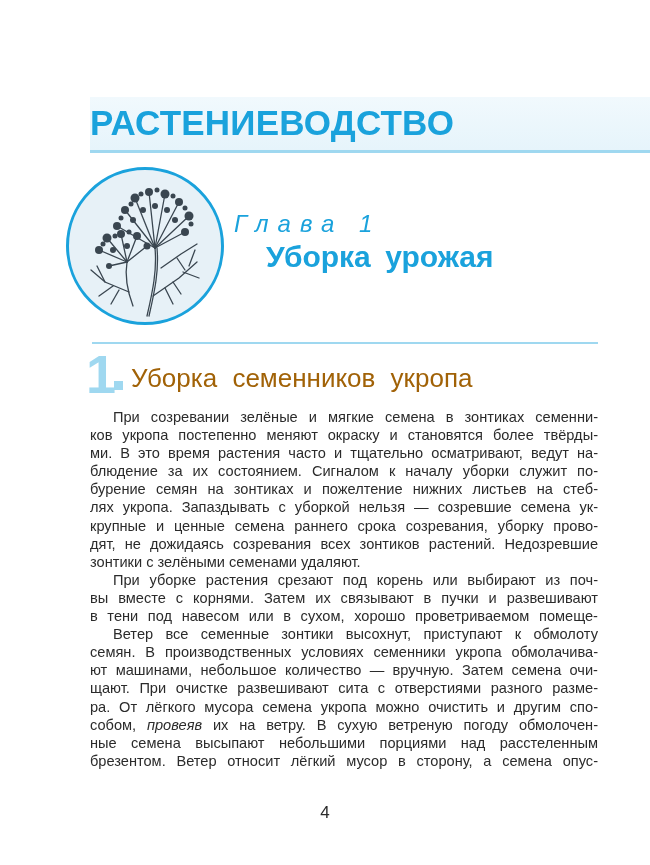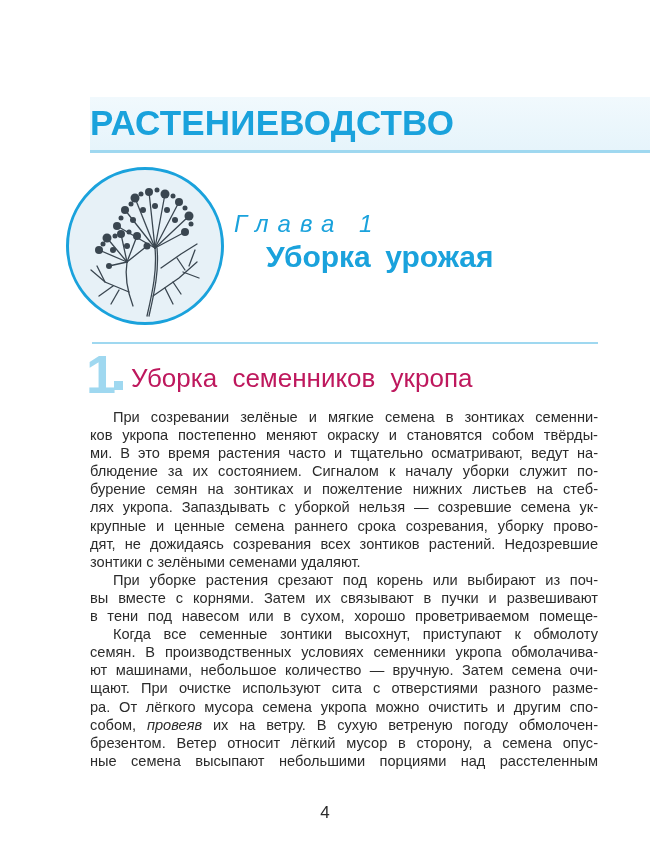--- a/index.html
+++ b/index.html
@@ -43,21 +43,21 @@
     .topic-number {
       position: absolute; left: 86px; top: 349px;
       font-size: 54px; font-weight: bold; color: #9fd8f0; line-height: 50px;
     }
     .topic-dot {
       position: absolute; left: 114px; top: 381px; width: 9px; height: 9px;
       background: #9fd8f0;
     }
     .topic-title {
       position: absolute; left: 131px; top: 363px;
-      font-size: 26px; color: #be185d; line-height: 30px; word-spacing: 8px;
+      font-size: 26px; color: #a16207; line-height: 30px; word-spacing: 8px;
     }
     .body-text {
       position: absolute; left: 90px; top: 408px; width: 508px;
       font-size: 14.6px; line-height: 18.1px; color: #2b2b2b;
     }
     .line {
       display: block; white-space: nowrap; text-align: justify; text-align-last: justify;
       height: 18.1px;
     }
     .line.indent { padding-left: 23px; }
@@ -151,39 +151,39 @@
 <div class="chapter-title">Уборка урожая</div>
 
 <div class="topic-rule"></div>
 <div class="topic-number">1</div>
 <div class="topic-dot"></div>
 <div class="topic-title">Уборка семенников укропа</div>
 
 <div class="body-text">
   <div>
     <span class="line indent">При созревании зелёные и мягкие семена в зонтиках семенни-</span>
-    <span class="line">ков укропа постепенно меняют окраску и становятся собом твёрды-</span>
+    <span class="line">ков укропа постепенно меняют окраску и становятся более твёрды-</span>
     <span class="line">ми. В это время растения часто и тщательно осматривают, ведут на-</span>
     <span class="line">блюдение за их состоянием. Сигналом к началу уборки служит по-</span>
     <span class="line">бурение семян на зонтиках и пожелтение нижних листьев на стеб-</span>
     <span class="line">лях укропа. Запаздывать с уборкой нельзя — созревшие семена ук-</span>
     <span class="line">крупные и ценные семена раннего срока созревания, уборку прово-</span>
     <span class="line">дят, не дожидаясь созревания всех зонтиков растений. Недозревшие</span>
     <span class="line last">зонтики с зелёными семенами удаляют.</span>
   </div>
   <div>
     <span class="line indent">При уборке растения срезают под корень или выбирают из поч-</span>
     <span class="line">вы вместе с корнями. Затем их связывают в пучки и развешивают</span>
     <span class="line">в тени под навесом или в сухом, хорошо проветриваемом помеще-</span>
   </div>
   <div>
-    <span class="line indent">Когда все семенные зонтики высохнут, приступают к обмолоту</span>
+    <span class="line indent">Ветер все семенные зонтики высохнут, приступают к обмолоту</span>
     <span class="line">семян. В производственных условиях семенники укропа обмолачива-</span>
     <span class="line">ют машинами, небольшое количество — вручную. Затем семена очи-</span>
-    <span class="line">щают. При очистке используют сита с отверстиями разного разме-</span>
+    <span class="line">щают. При очистке развешивают сита с отверстиями разного разме-</span>
     <span class="line">ра. От лёгкого мусора семена укропа можно очистить и другим спо-</span>
     <span class="line"><span>собом,</span> <em>провеяв</em> <span>их на ветру. В сухую ветреную погоду обмолочен-</span></span>
+    <span class="line">ные семена высыпают небольшими порциями над расстеленным</span>
     <span class="line">брезентом. Ветер относит лёгкий мусор в сторону, а семена опус-</span>
-    <span class="line">ные семена высыпают небольшими порциями над расстеленным</span>
   </div>
 </div>
 
 <div class="page-number">4</div>
 
 </body></html>

